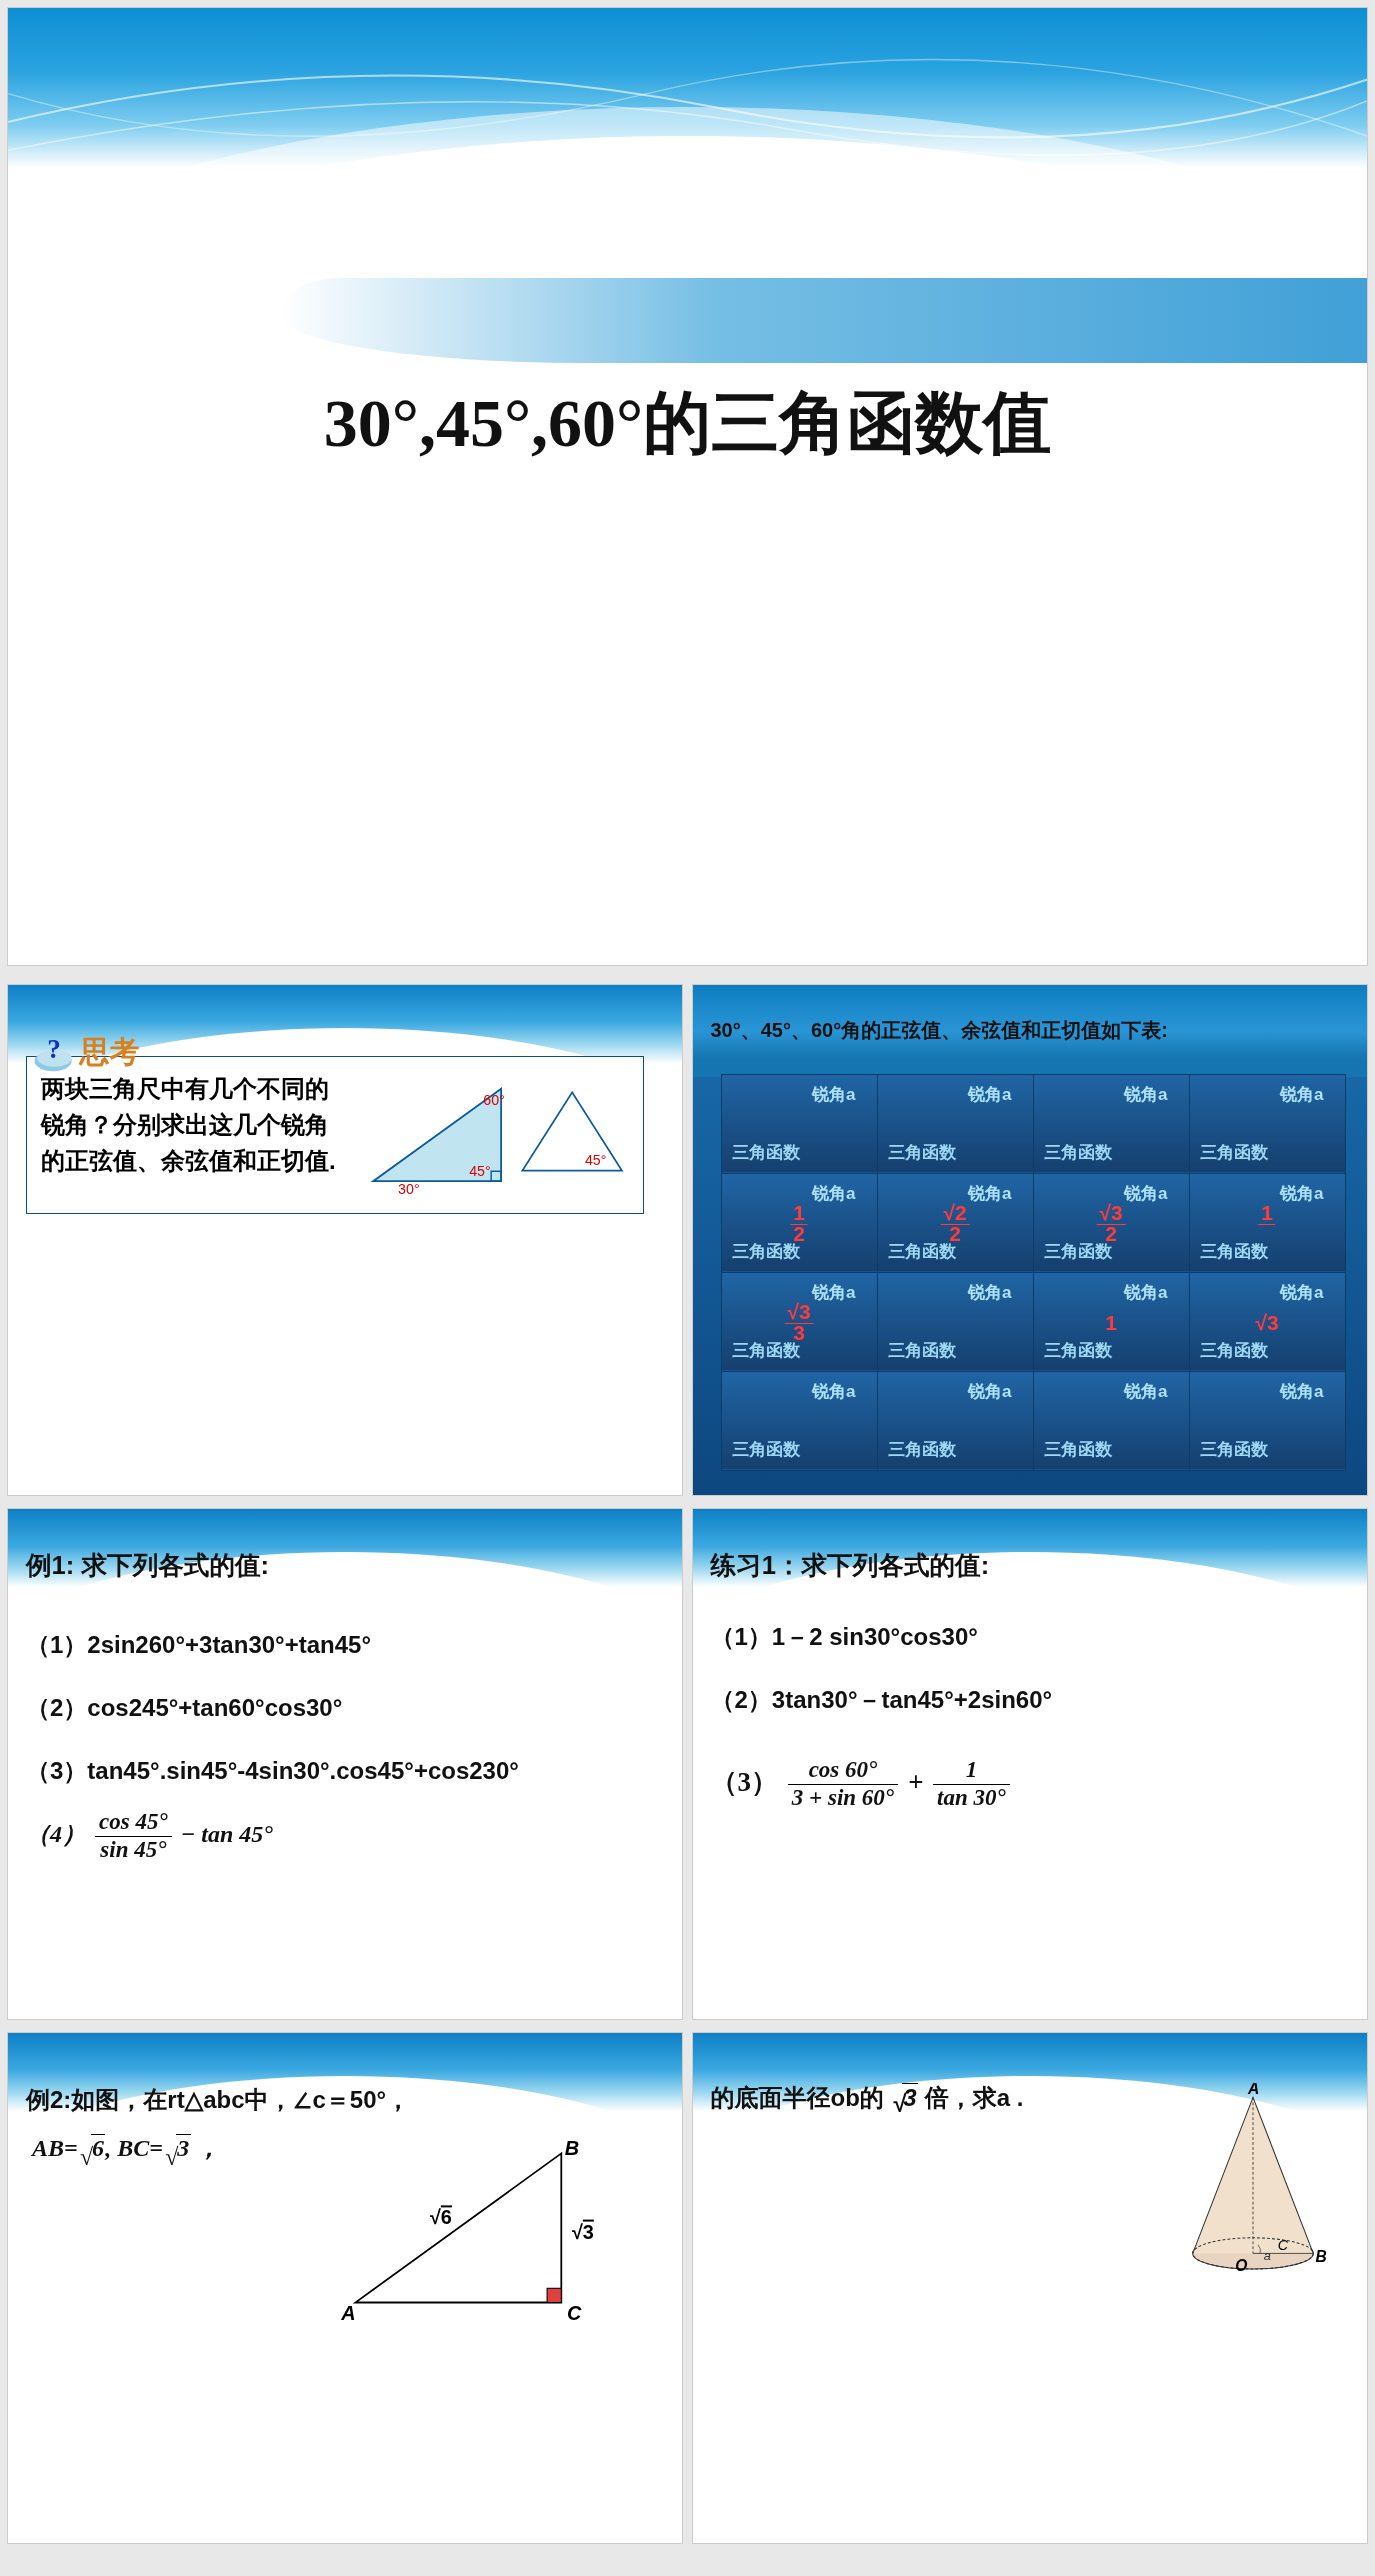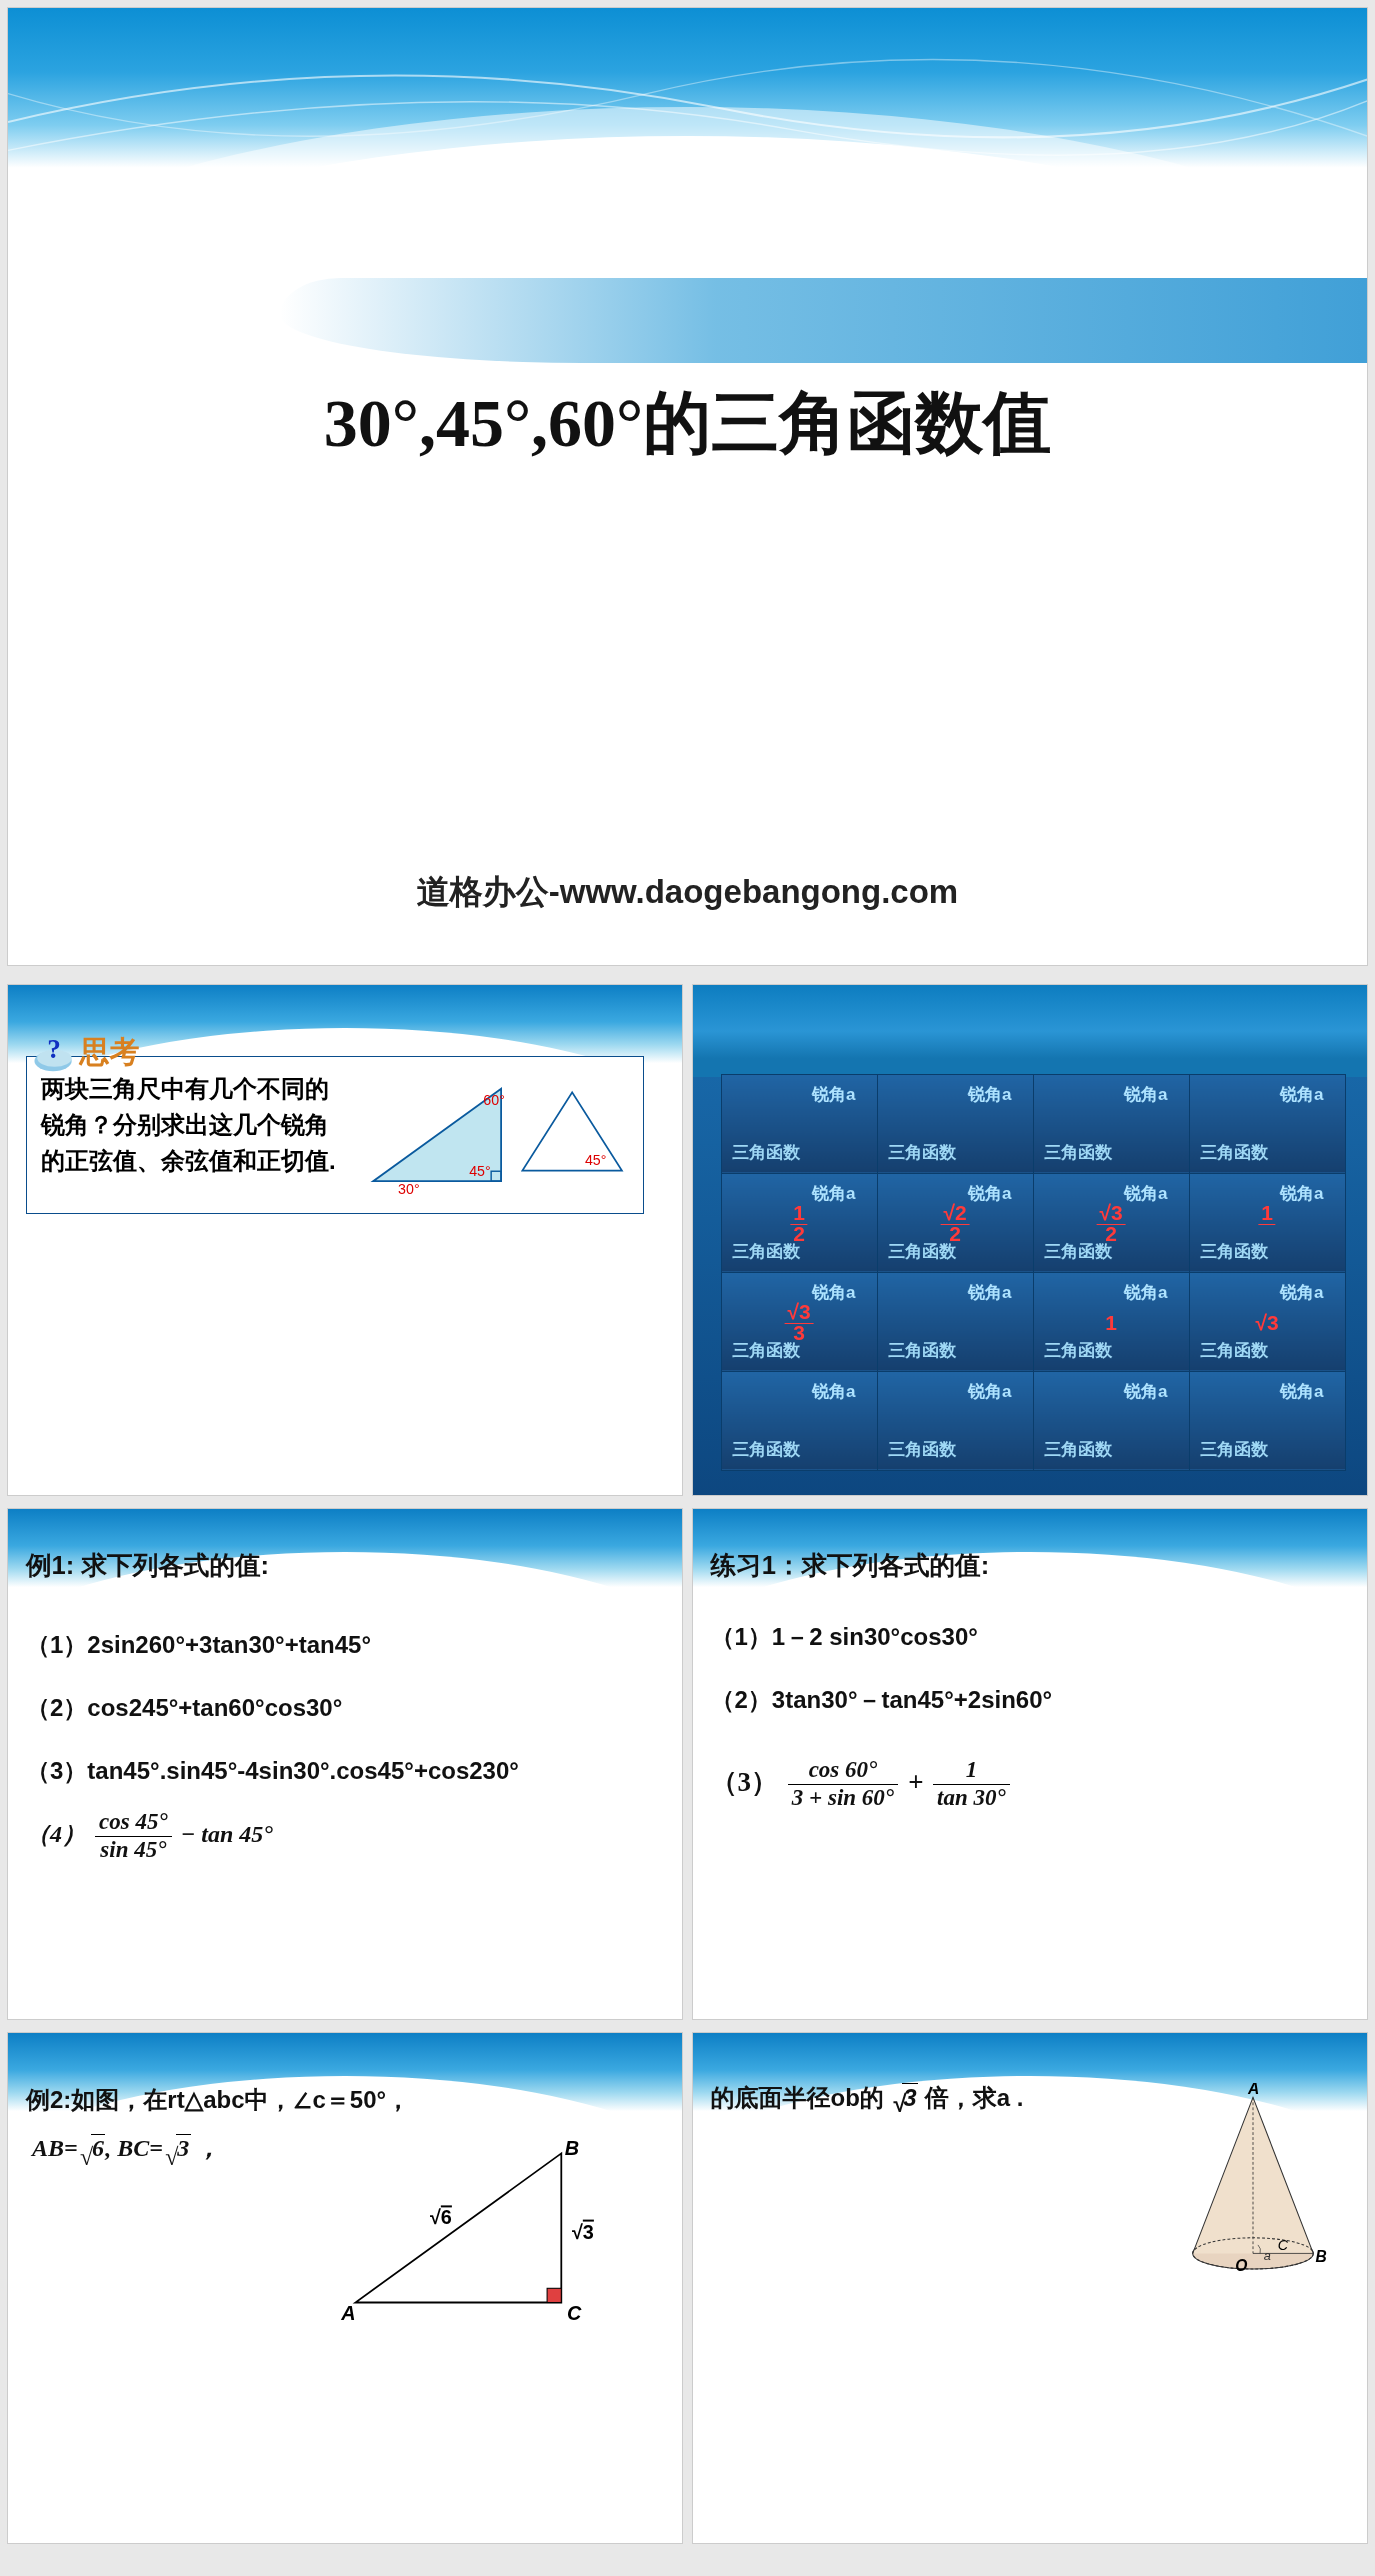--- a/index.html
+++ b/index.html
@@ -243,21 +243,20 @@
 
   <div class="slide slide-main">
     <div class="wave-top"></div>
     <svg class="wave-lines" viewBox="0 0 1915 200" preserveAspectRatio="none">
       <path d="M0,100 Q500,-20 1000,80 T1915,40" stroke="#fff" stroke-width="3" fill="none" opacity="0.6"></path>
       <path d="M0,140 Q600,20 1100,110 T1915,70" stroke="#fff" stroke-width="2" fill="none" opacity="0.5"></path>
       <path d="M0,60 Q400,180 900,60 T1915,120" stroke="#fff" stroke-width="2" fill="none" opacity="0.4"></path>
     </svg>
     <div class="wave-swoosh"></div>
     <div class="main-title">30°,45°,60°的三角函数值</div>
-    <div class="main-footer">道格办公-www.daogebangong.com</div>
   </div>
 
   <div class="slide-row">
 
     <div class="slide slide-small">
       <div class="wave-top-small"></div>
       <div class="think-label">
         <svg class="think-icon" viewBox="0 0 60 60" style="font-size:42px">
           <ellipse cx="28" cy="42" rx="26" ry="14" fill="#8fc9e8"></ellipse>
           <ellipse cx="30" cy="38" rx="24" ry="12" fill="#c0e2f0"></ellipse>
@@ -278,20 +277,21 @@
 
             <polygon points="230,140 370,140 300,30" fill="#fff" stroke="#0a5a9e" stroke-width="2.5"></polygon>
             <text x="318" y="132" font-size="20" fill="#d00">45°</text>
           </svg>
         </div>
       </div>
     </div>
 
     <div class="slide slide-small" style="background:linear-gradient(180deg,#1a6eb0,#0d4780);">
       <div class="wave-top-small-blue"></div>
+      <div class="slide-content s3-title" style="color:#111;">30°、45°、60°角的正弦值、余弦值和正切值如下表:</div>
       <table class="trig-table">
         <tbody>
             <tr>
           <td>
                 <span class="cell-top">锐角a</span>
                 <span class="cell-bot">三角函数</span>
               </td>
           <td>
                 <span class="cell-top">锐角a</span>
                 <span class="cell-bot">三角函数</span>

